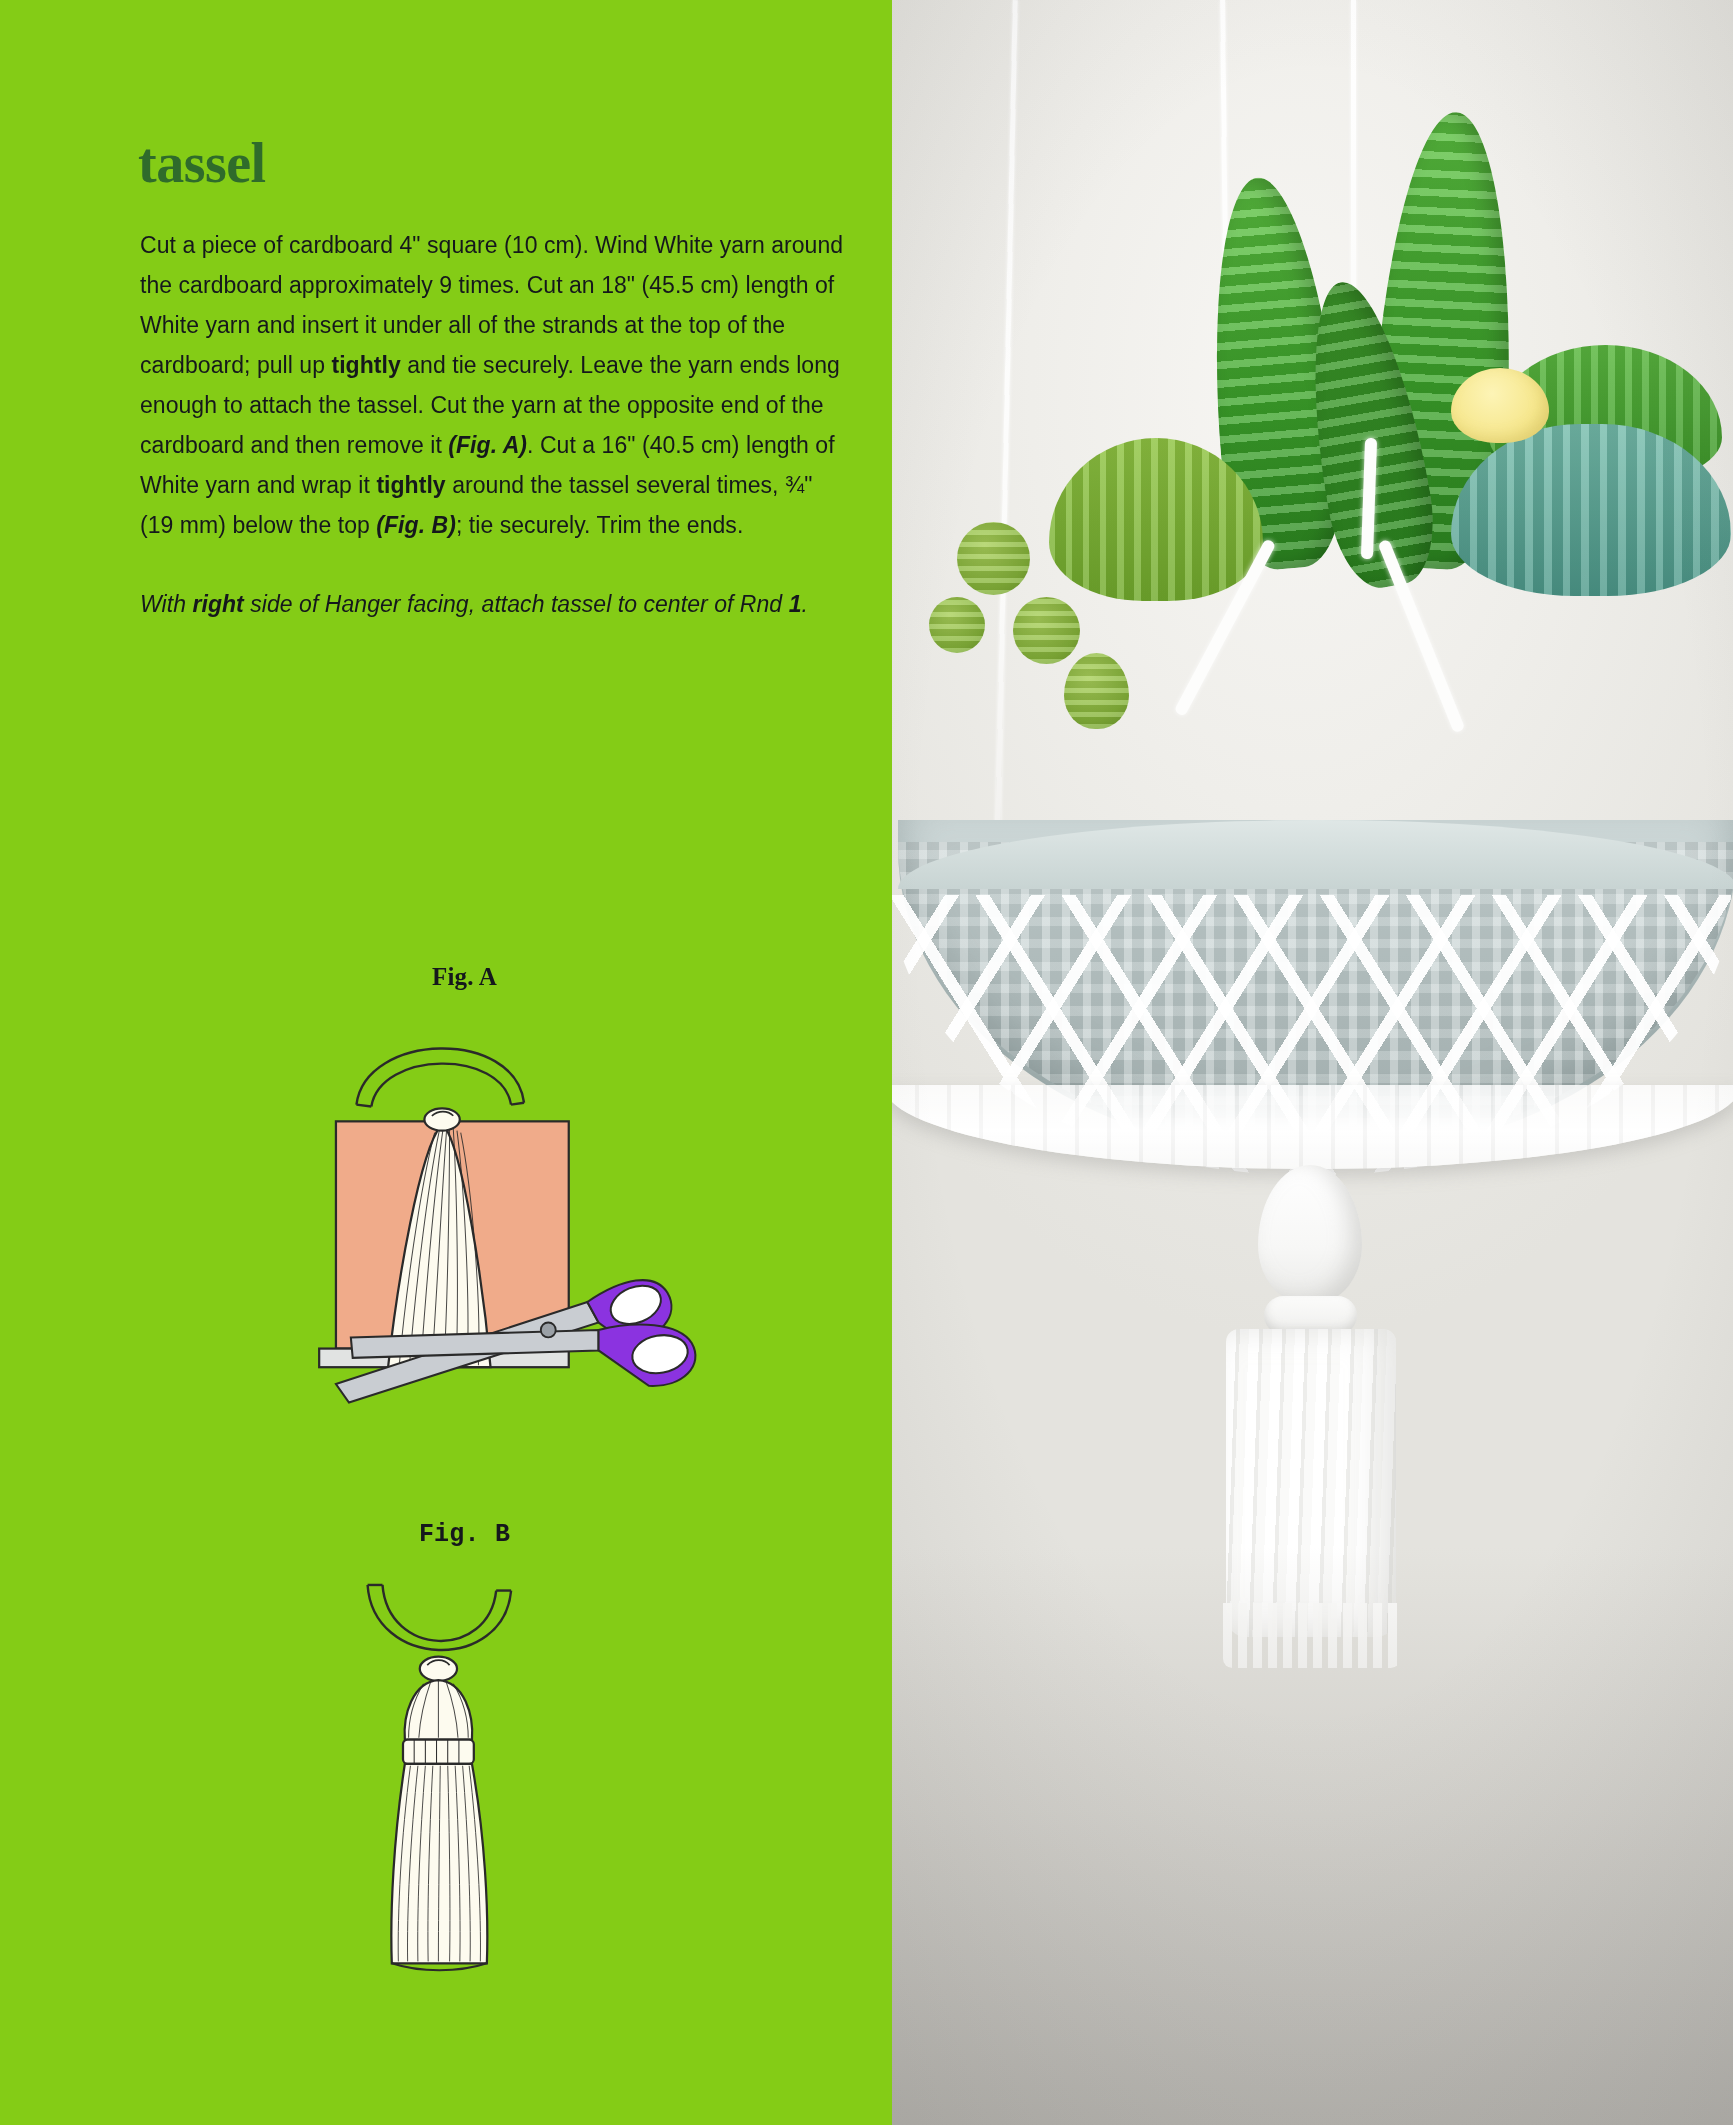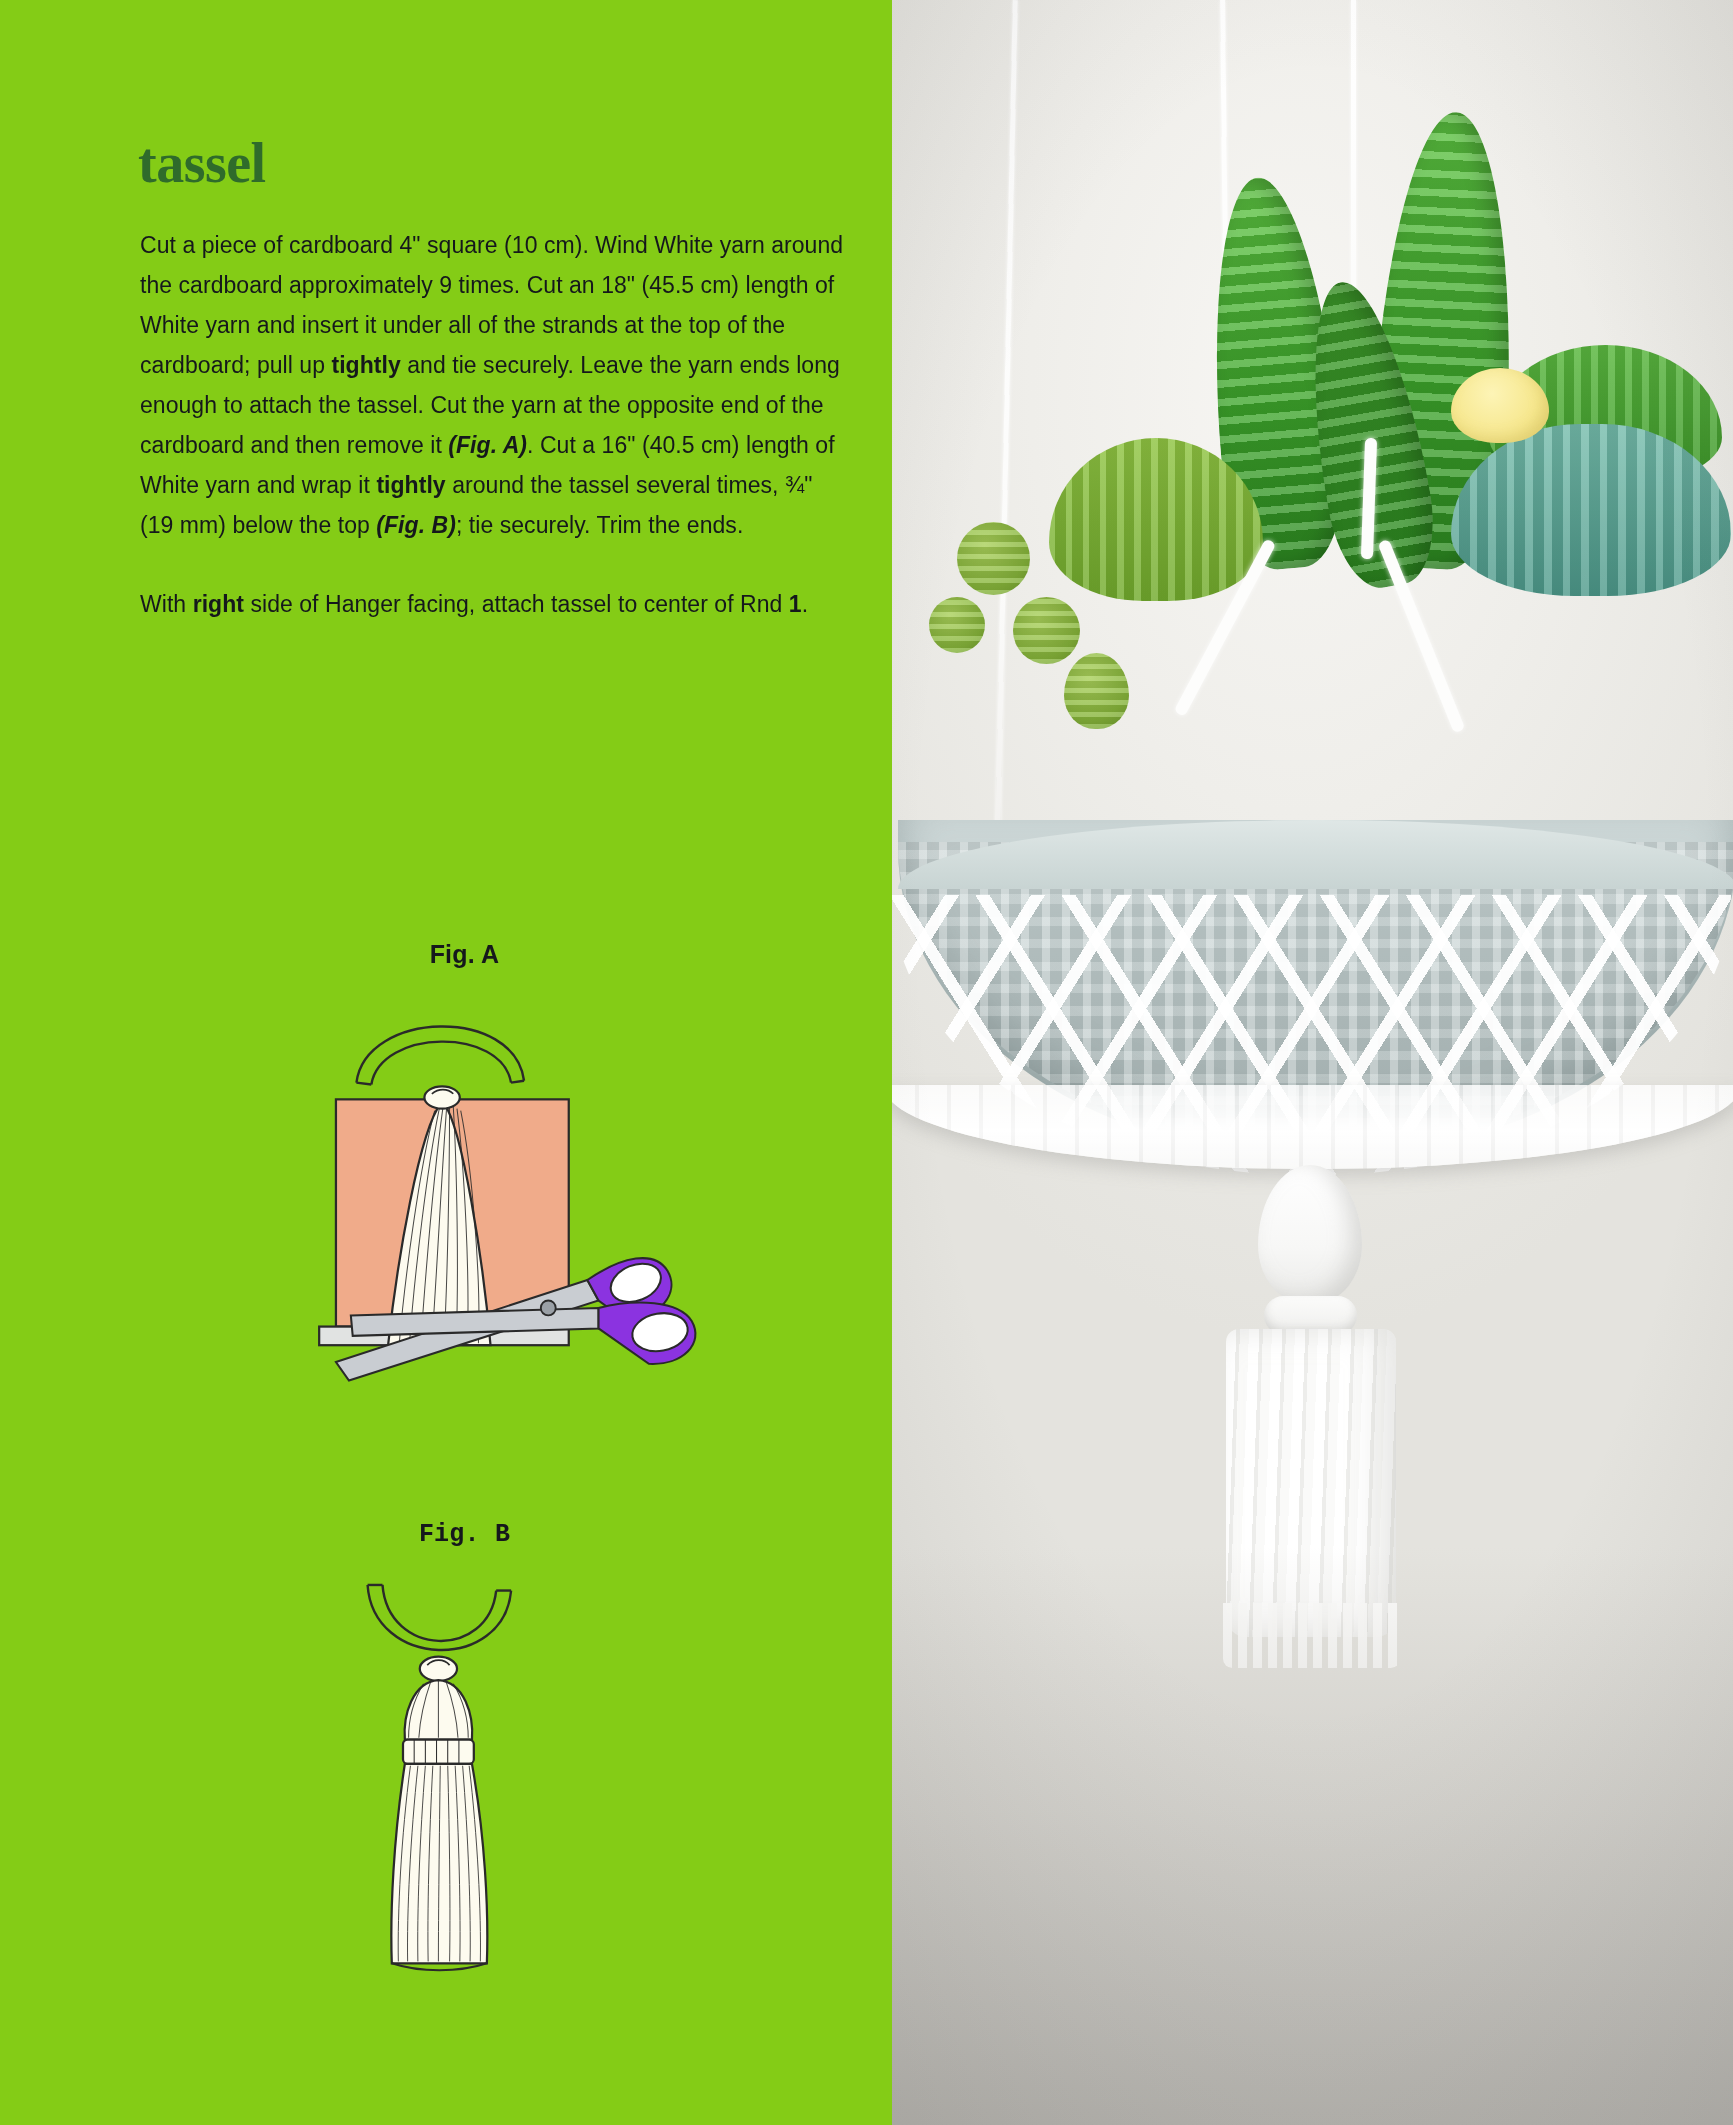--- a/index.html
+++ b/index.html
@@ -45,34 +45,34 @@
     left: 140px;
     top: 225px;
     width: 708px;
     font-size: 23px;
     line-height: 40px;
     color: #15181c;
     letter-spacing: 0.05px;
   }
 
   .body-text p { margin: 0; }
-  .body-text p + p { margin-top: 39px; }
+  .body-text p + p { margin-top: 39px; font-style: italic; }
 
   .body-text b { font-weight: 700; }
   .body-text i { font-style: italic; font-weight: 700; }
 
   
   .fig-wrap {
     position: absolute;
     left: 0;
     width: 892px;
     text-align: center;
   }
 
-  .fig-a-wrap { top: 940px; }
+  .fig-a-wrap { top: 963px; font-family: Liberation Serif, serif; }
   .fig-b-wrap { top: 1520px; }
 
   .fig-label {
     font-size: 25px;
     font-weight: 700;
     color: #15181c;
     letter-spacing: 0.2px;
   }
 
   .fig-a-label { margin-left: 37px; }

